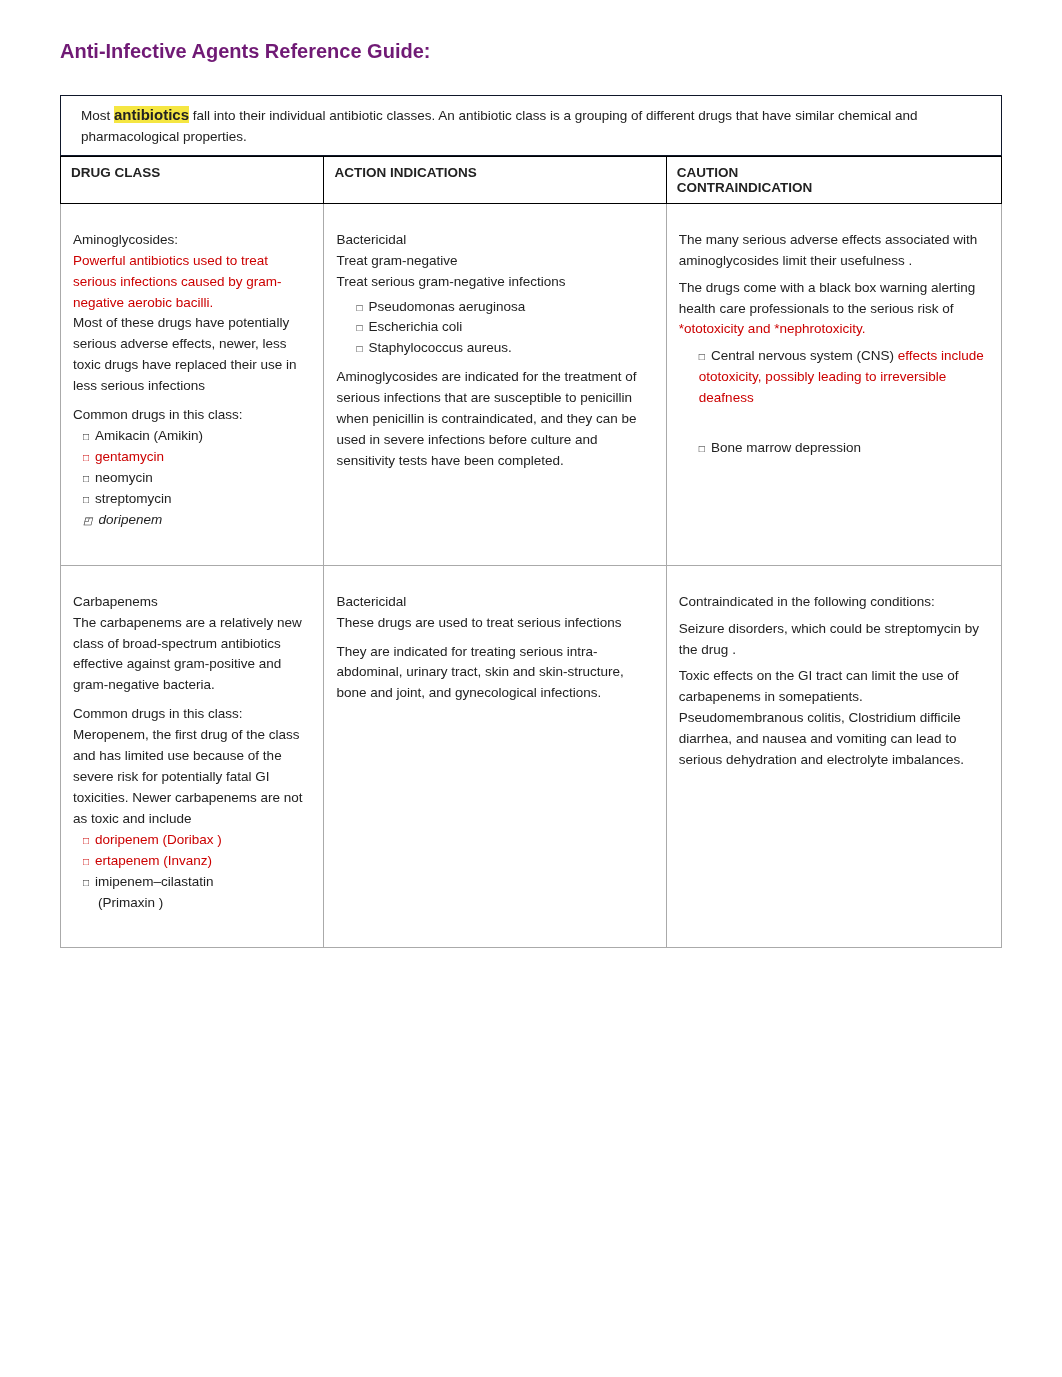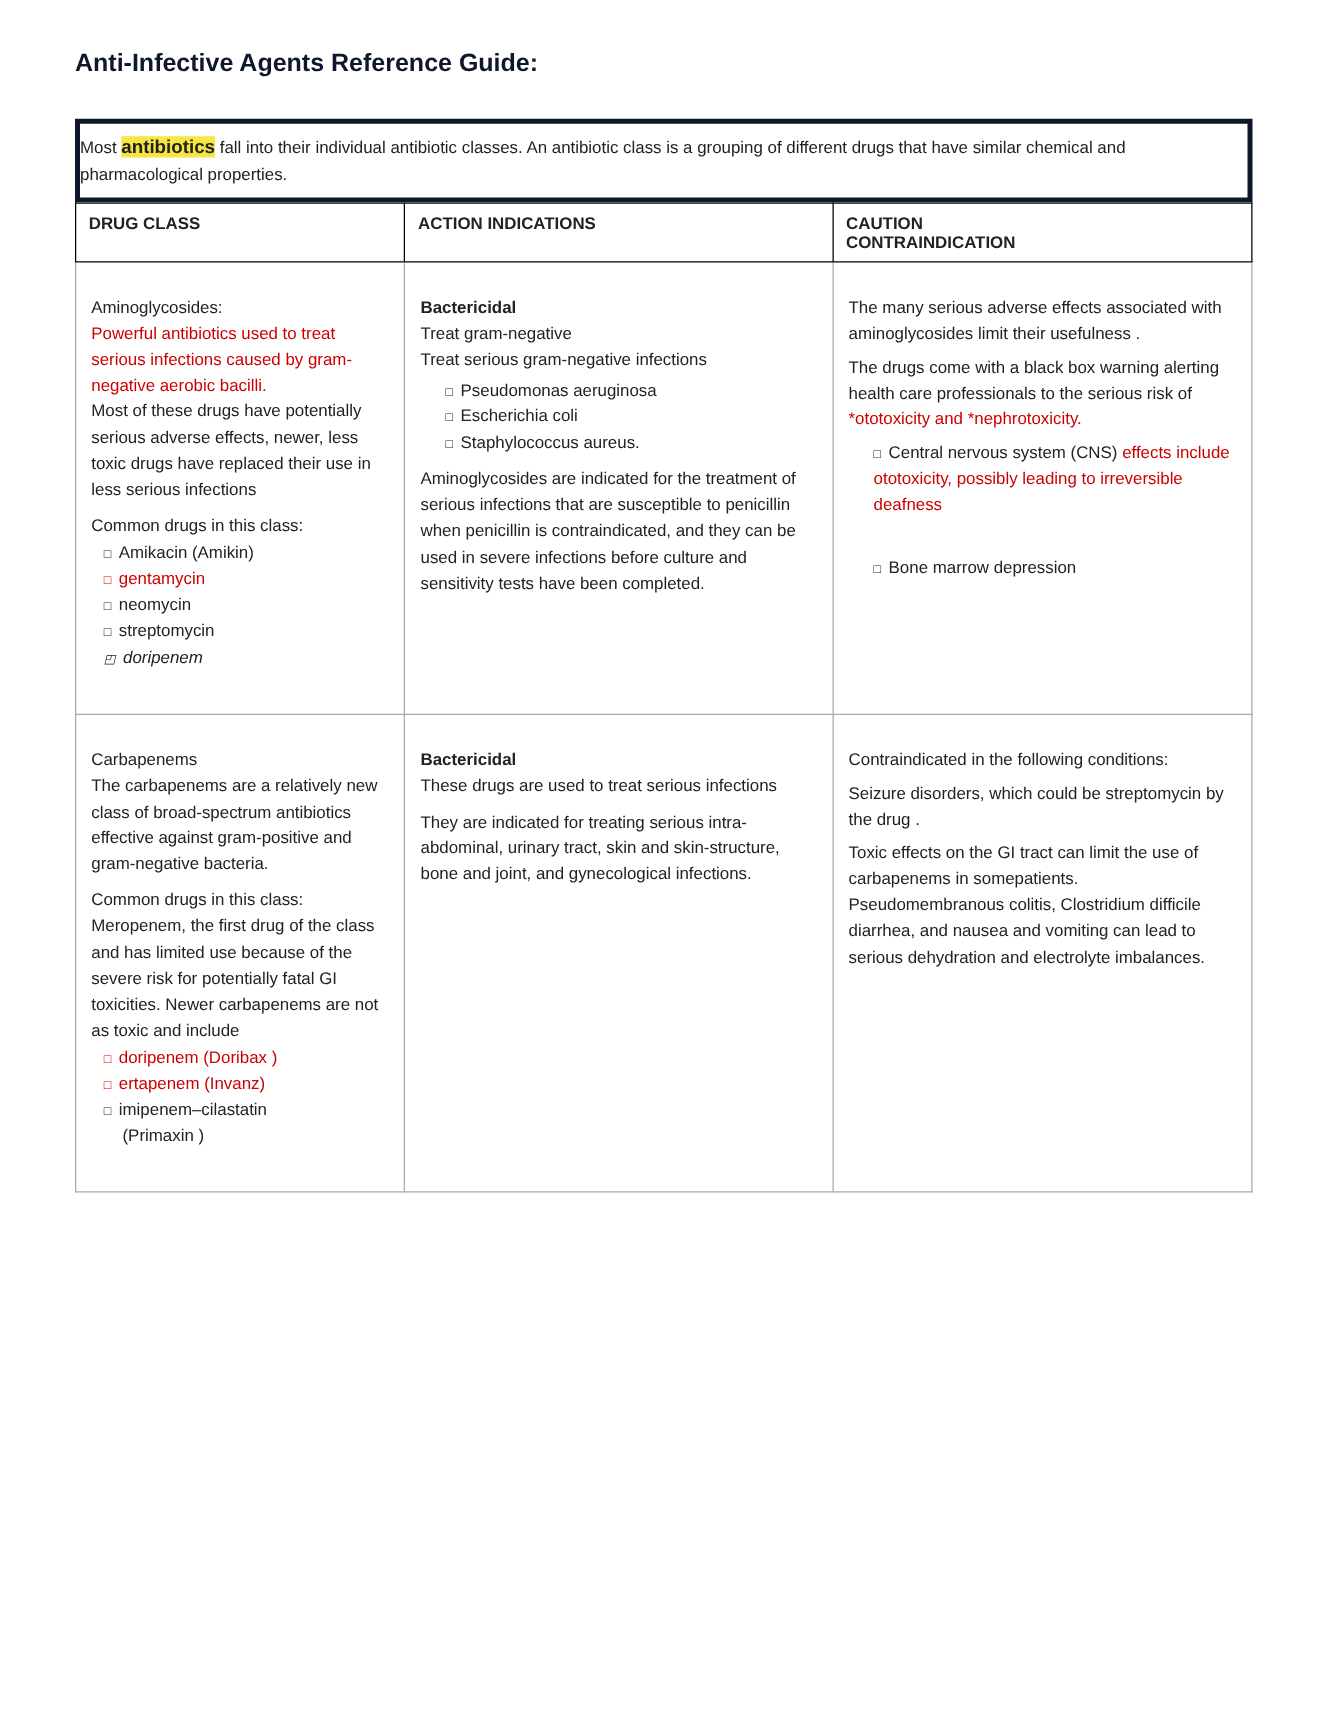--- a/index.html
+++ b/index.html
@@ -8,25 +8,25 @@
       font-size: 13.5px;
       background: #fff;
       color: #222;
       padding: 40px 60px;
       max-width: 1062px;
     }
     h1 {
       font-size: 20px;
       font-weight: bold;
       margin-bottom: 14px;
-      color: #0f172a;
+      color: #701a75;
     }
     .intro-box {
-      border: 4px solid #0f172a;
-      padding: 8px 0;
+      border: 1px solid #0f172a;
+      padding: 8px 20px;
       margin-bottom: 0;
       line-height: 1.5;
       margin-top: 32px;
     }
     .intro-box .highlight {
       background-color: #f5e642;
       font-weight: bold;
       font-size: 15px;
     }
     table {
@@ -58,21 +58,21 @@
     ul.drug-list li::before {
       content: "\25A1";
       margin-right: 6px;
       font-size: 10px;
     }
     ul.drug-list li.italic-bullet::before {
       content: "\25F0";
       font-style: italic;
     }
     .section-title {
-      font-weight: bold;
+      font-weight: normal;
       margin-bottom: 4px;
       text-align: right;
     }
     p { margin-bottom: 6px; }
     .indent-list {
       list-style: none;
       padding-left: 20px;
       margin: 4px 0;
     }
     .indent-list li::before {

